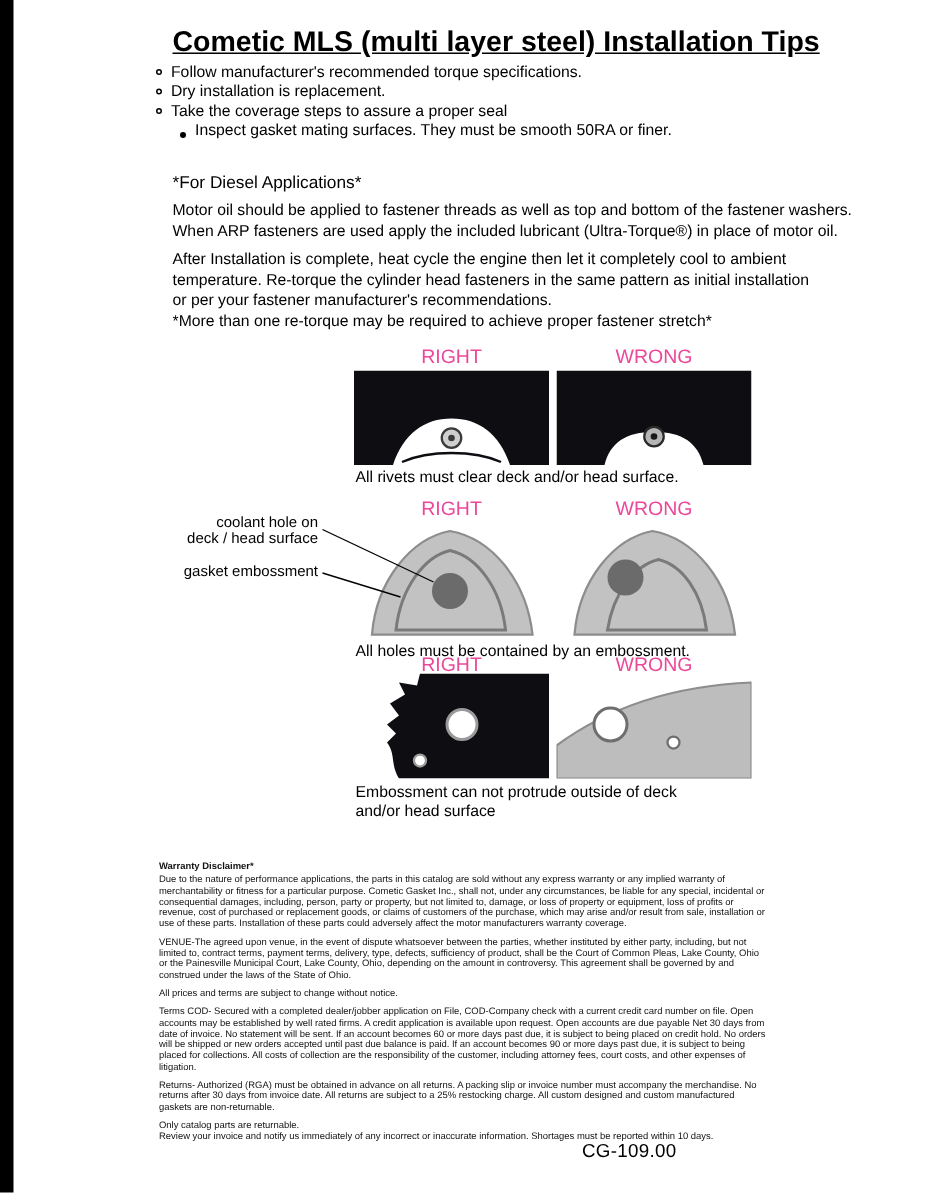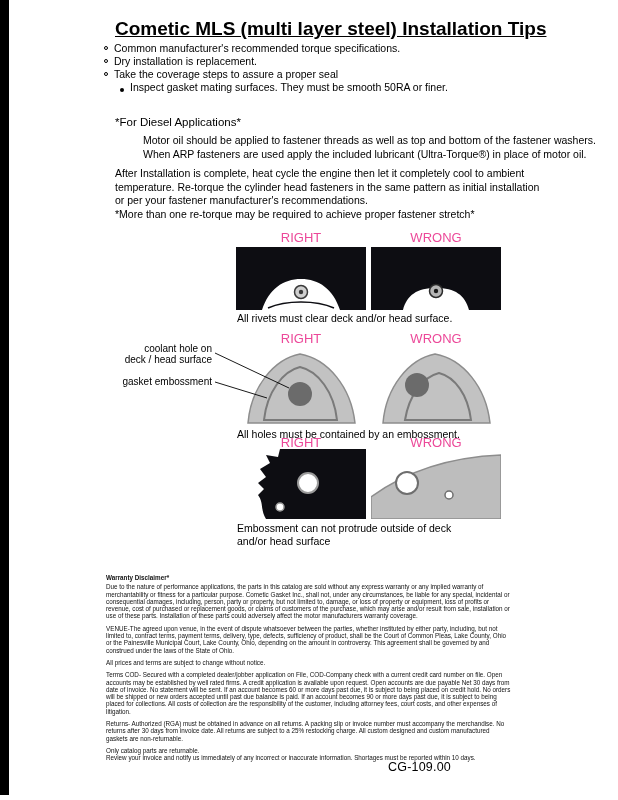--- a/index.html
+++ b/index.html
@@ -11,21 +11,21 @@
   .title { position:absolute; left:115px; top:18px; font-size:19px; font-weight:bold; text-decoration:underline; }
 
   .tips { position:absolute; left:104px; top:42px; font-size:10.5px; }
   .tip-row { display:flex; align-items:flex-start; line-height:13px; }
   .tip-row .b-o { flex:none; width:4px; height:4px; border:1px solid #000; border-radius:50%; margin-top:4px; margin-right:6px; }
   .tip-row .b-f { flex:none; width:4px; height:4px; background:#000; border-radius:50%; margin-top:4px; margin-right:6px; }
   .tip-row.sub { margin-left:16px;align-items:center; }
 
   .diesel-heading { position:absolute; left:115px; top:116px; font-size:11.5px; font-weight:normal; }
   .para { position:absolute; left:115px; font-size:10.5px; line-height:13.5px; }
-  .para1 { top:134px;margin-left:28px; }
+  .para1 { top:134px; }
   .para2 { top:167px; }
   .note { position:absolute; left:115px; top:208px; font-size:10.5px; }
 
   .lbl { position:absolute; width:130px; text-align:center; font-size:13px; color:#ec4899; }
   .r1-right{left:236px;top:230px} .r1-wrong{left:371px;top:230px}
   .r2-right{left:236px;top:331px} .r2-wrong{left:371px;top:331px}
   .r3-right{left:236px;top:435px} .r3-wrong{left:371px;top:435px}
 
   .panel { position:absolute; }
   .panel svg { display:block; }
@@ -55,21 +55,21 @@
 <body>
 
 <div class="page">
   <div class="left-bar"></div>
 
   <div class="title">Cometic MLS (multi layer steel) Installation Tips</div>
 
   <div class="tips">
     <div class="tip-row">
       <span class="b-o"></span>
-      <span>Common manufacturer's recommended torque specifications.</span>
+      <span>Follow manufacturer's recommended torque specifications.</span>
     </div>
     <div class="tip-row">
       <span class="b-o"></span>
       <span>Dry installation is replacement.</span>
     </div>
     <div class="tip-row">
       <span class="b-o"></span>
       <span>Take the coverage steps to assure a proper seal</span>
     </div>
     <div class="tip-row sub">

